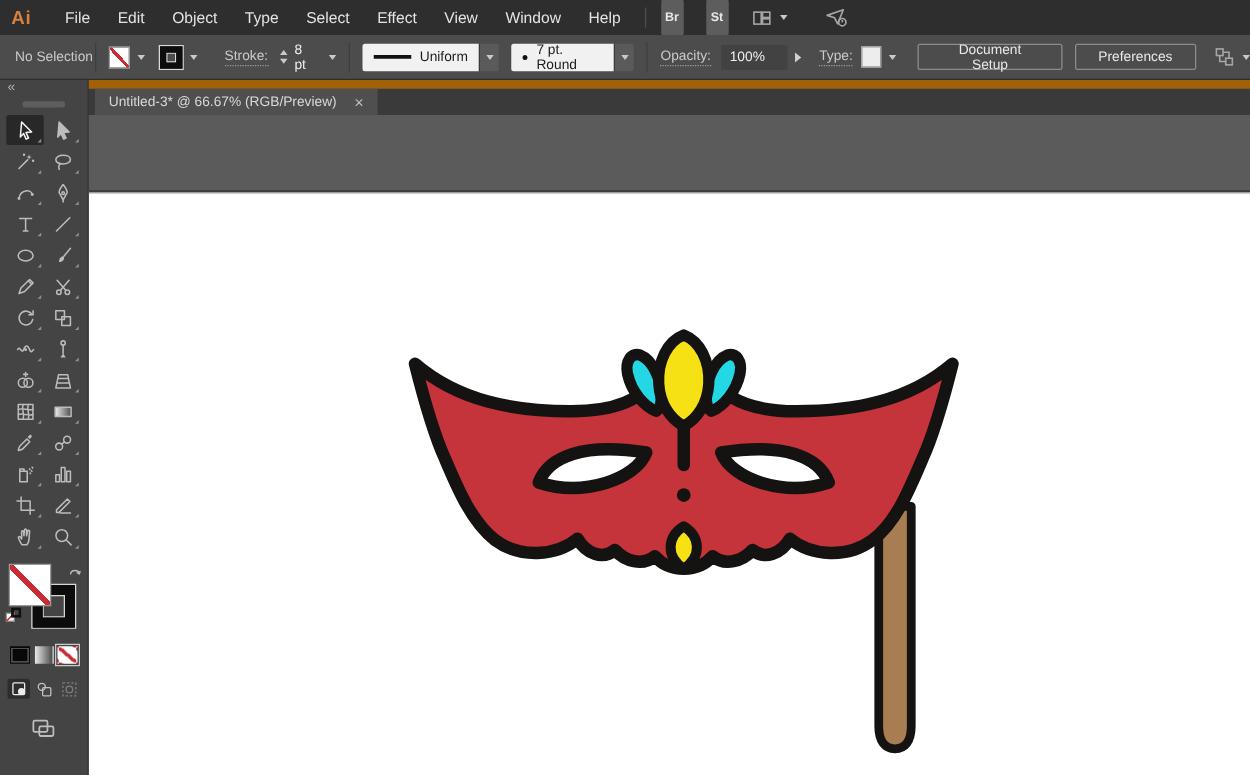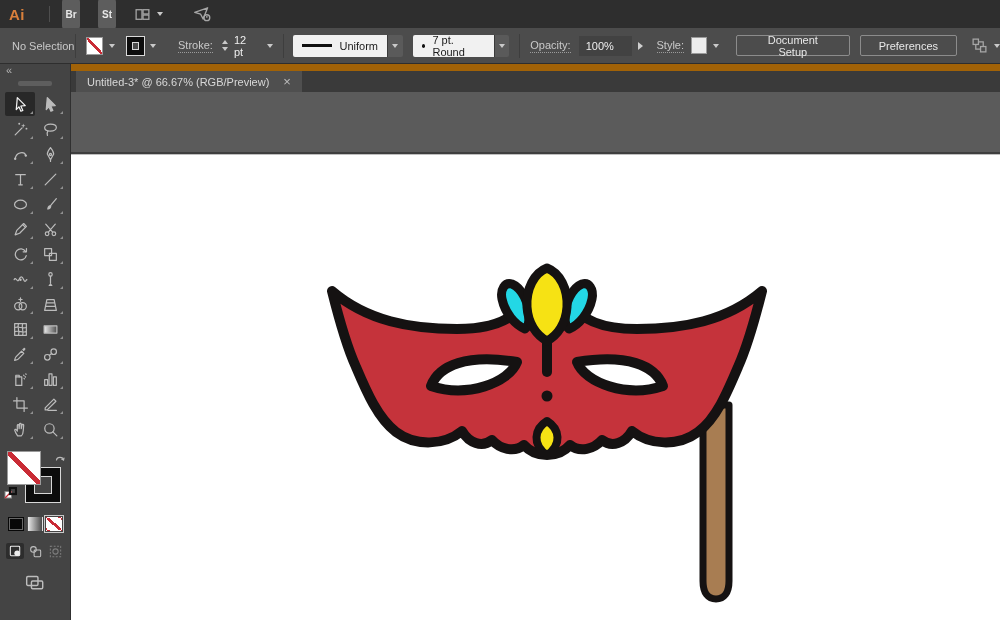--- a/index.html
+++ b/index.html
@@ -102,20 +102,31 @@
   .f-stick{fill:var(--stick-brown);} .f-eye{fill:var(--eye-white);} .f-out{fill:var(--outline-black);}
   .s-out{stroke:var(--outline-black);}
 </style>
 </head>
 <body>
 
 <div id="app">
 
   <div class="menubar">
     <span class="ai-logo">Ai</span>
+    <div style="display:flex">
+        <div class="menu-item">File</div>
+        <div class="menu-item">Edit</div>
+        <div class="menu-item">Object</div>
+        <div class="menu-item">Type</div>
+        <div class="menu-item">Select</div>
+        <div class="menu-item">Effect</div>
+        <div class="menu-item">View</div>
+        <div class="menu-item">Window</div>
+        <div class="menu-item">Help</div>
+      </div>
     <div class="mb-sep"></div>
     <div style="display:flex">
         <div class="badge">Br</div>
         <div class="badge">St</div>
       </div>
     <div class="mb-ic">
       <svg viewBox="0 0 16 16" width="17" height="17" fill="none" stroke="currentColor" stroke-width="1.2">
         <rect x="2" y="3.5" width="5.5" height="9"></rect>
           <rect x="8.5" y="3.5" width="5.5" height="4"></rect>
         <rect x="8.5" y="8.5" width="5.5" height="4"></rect>
@@ -136,21 +147,21 @@
     <div class="cb-sep"></div>
     <div class="swatch-fill"></div>
     <div class="chev gap6"></div>
     <div class="swatch-stroke"></div>
     <div class="chev gap6"></div>
     <span class="dotted gap22">Stroke:</span>
     <div class="stepper">
       <div class="st-up"></div>
       <div class="st-dn"></div>
     </div>
-    <span class="val">12 pt</span>
+    <span class="val">8 pt</span>
     <div class="chev gap10"></div>
     <div class="cb-sep gap10"></div>
     <div class="dd gap10">
       <div class="line-sample"></div>
       <span>Uniform</span>
     </div>
     <div class="dd-chev">
         <div class="chev"></div>
       </div>
     <div class="dd gap10">
@@ -159,21 +170,21 @@
     </div>
     <div class="dd-chev">
         <div class="chev"></div>
       </div>
     <div class="cb-sep gap10"></div>
     <span class="dotted gap10">Opacity:</span>
     <div class="op-field">
       <span>100%</span>
     </div>
     <div class="arrow-r"></div>
-    <span class="dotted gap14">Style:</span>
+    <span class="dotted gap14">Type:</span>
     <div class="style-swatch"></div>
     <div class="chev gap6"></div>
     <button class="cb-btn" style="margin-left:17px">Document Setup</button>
     <button class="cb-btn gap10">Preferences</button>
     <div class="mb-ic gap14">
       <svg viewBox="0 0 16 16" width="17" height="17" fill="none" stroke="currentColor" stroke-width="1.2">
         <rect x="2" y="2" width="5" height="5"></rect>
           <rect x="9" y="9" width="5" height="5"></rect>
         <path d="M4.5 7v4.5H9M7 4.5h4.5V9"></path>
         </svg>

